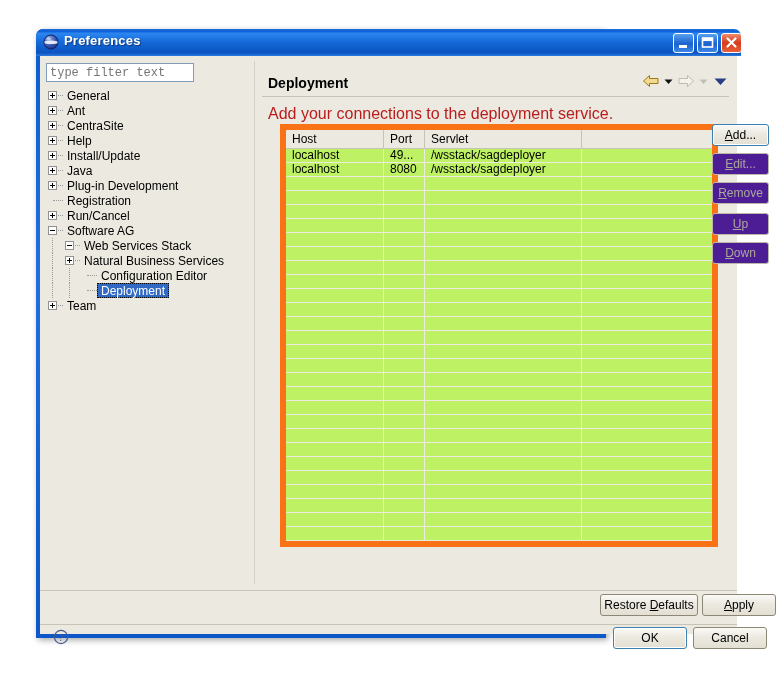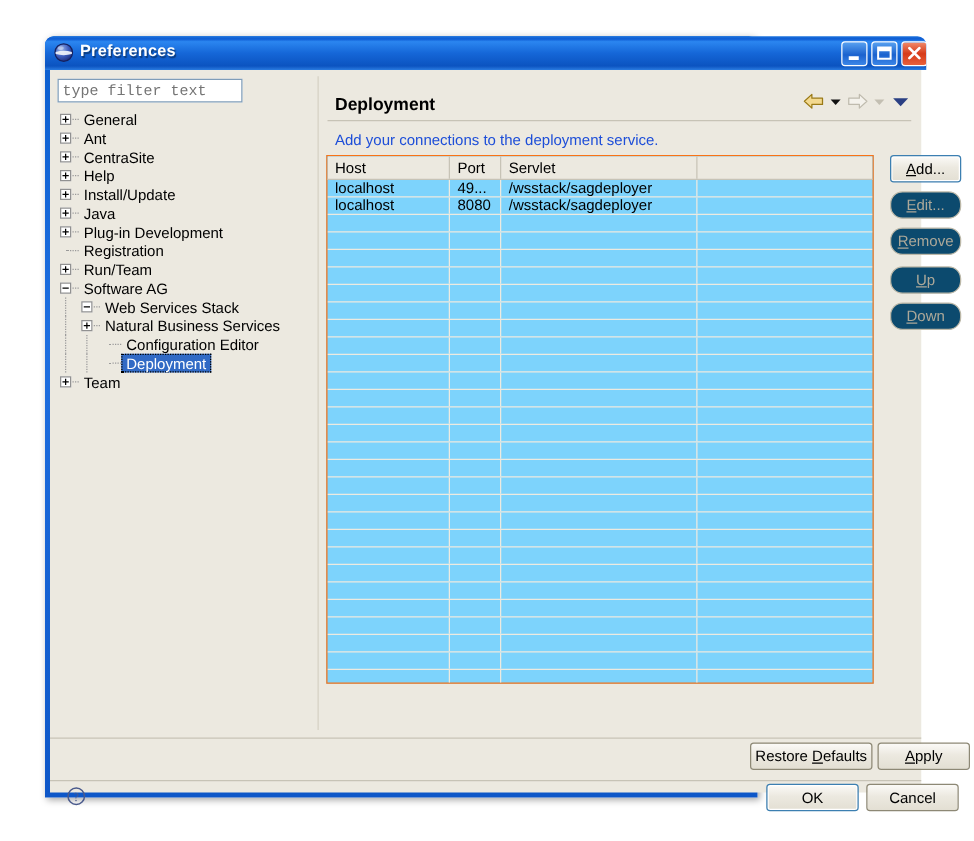--- a/index.html
+++ b/index.html
@@ -185,31 +185,31 @@
   .chev-btn { width: 11px; height: 18px; display:flex; align-items:center; justify-content:center; }
   #title-rule {
     position: absolute;
     left: 2px; top: 35px;
     width: 467px; height: 1px;
     background: #C7C3B6;
   }
   #desc {
     position: absolute;
     left: 8px; top: 44px;
-    font-size: 12px;
-    color: #1d4ed8;
+    font-size: 16px;
+    color: #b91c1c;
   }
 
   
   #table-wrap {
     position: absolute;
-    left: 1px; top: 63px;
+    left: 20px; top: 63px;
     width: 438px; height: 423px;
-    border: 1px solid #f97316;
-    background: #7dd3fc;
+    border: 6px solid #f97316;
+    background: #bef264;
     box-sizing: border-box;
     overflow: hidden;
   }
   #thead {
     display: flex;
     height: 19px;
     background: #ECE9E0;
     border-bottom: 1px solid #C7C3B6;
     box-sizing: border-box;
   }
@@ -260,21 +260,21 @@
     border: 1px solid #8D8875;
     border-radius: 3px;
     box-sizing: border-box;
     text-align: center;
     cursor: default;
     white-space: nowrap;
     display: flex;
     align-items: center;
     justify-content: center;
   }
-  .btn.disabled { color: #ACA899; border-color: #BCB8A8; background: #0c4a6e; border-radius: 10px; }
+  .btn.disabled { color: #ACA899; border-color: #BCB8A8; background: #4c1d95; }
   .btn.default-focus {
     border: 1px solid #3C7FB1;
     box-shadow: inset 0 0 0 1px #ffffff;
   }
   .side-btn { width: 57px; height: 22px; margin-bottom: 7px; }
   .side-btn.spaced { margin-top: 9px; }
   .u { text-decoration: underline; }
 
   
   #btm-rule {
@@ -429,21 +429,21 @@
           </span>
           <span class="tree-label">Registration</span>
         </div>
         <div class="tree-item">
           <span class="tw">
             <span class="box"></span>
             <span class="hbar"></span>
             <span class="vbar"></span>
             <span class="stub"></span>
           </span>
-          <span class="tree-label">Run/Team</span>
+          <span class="tree-label">Run/Cancel</span>
         </div>
         <div class="tree-item">
           <span class="tw">
             <span class="box"></span>
             <span class="hbar"></span>
             <span class="stub"></span>
           </span>
           <span class="tree-label">Software AG</span>
         </div>
         <div class="tree-item">

